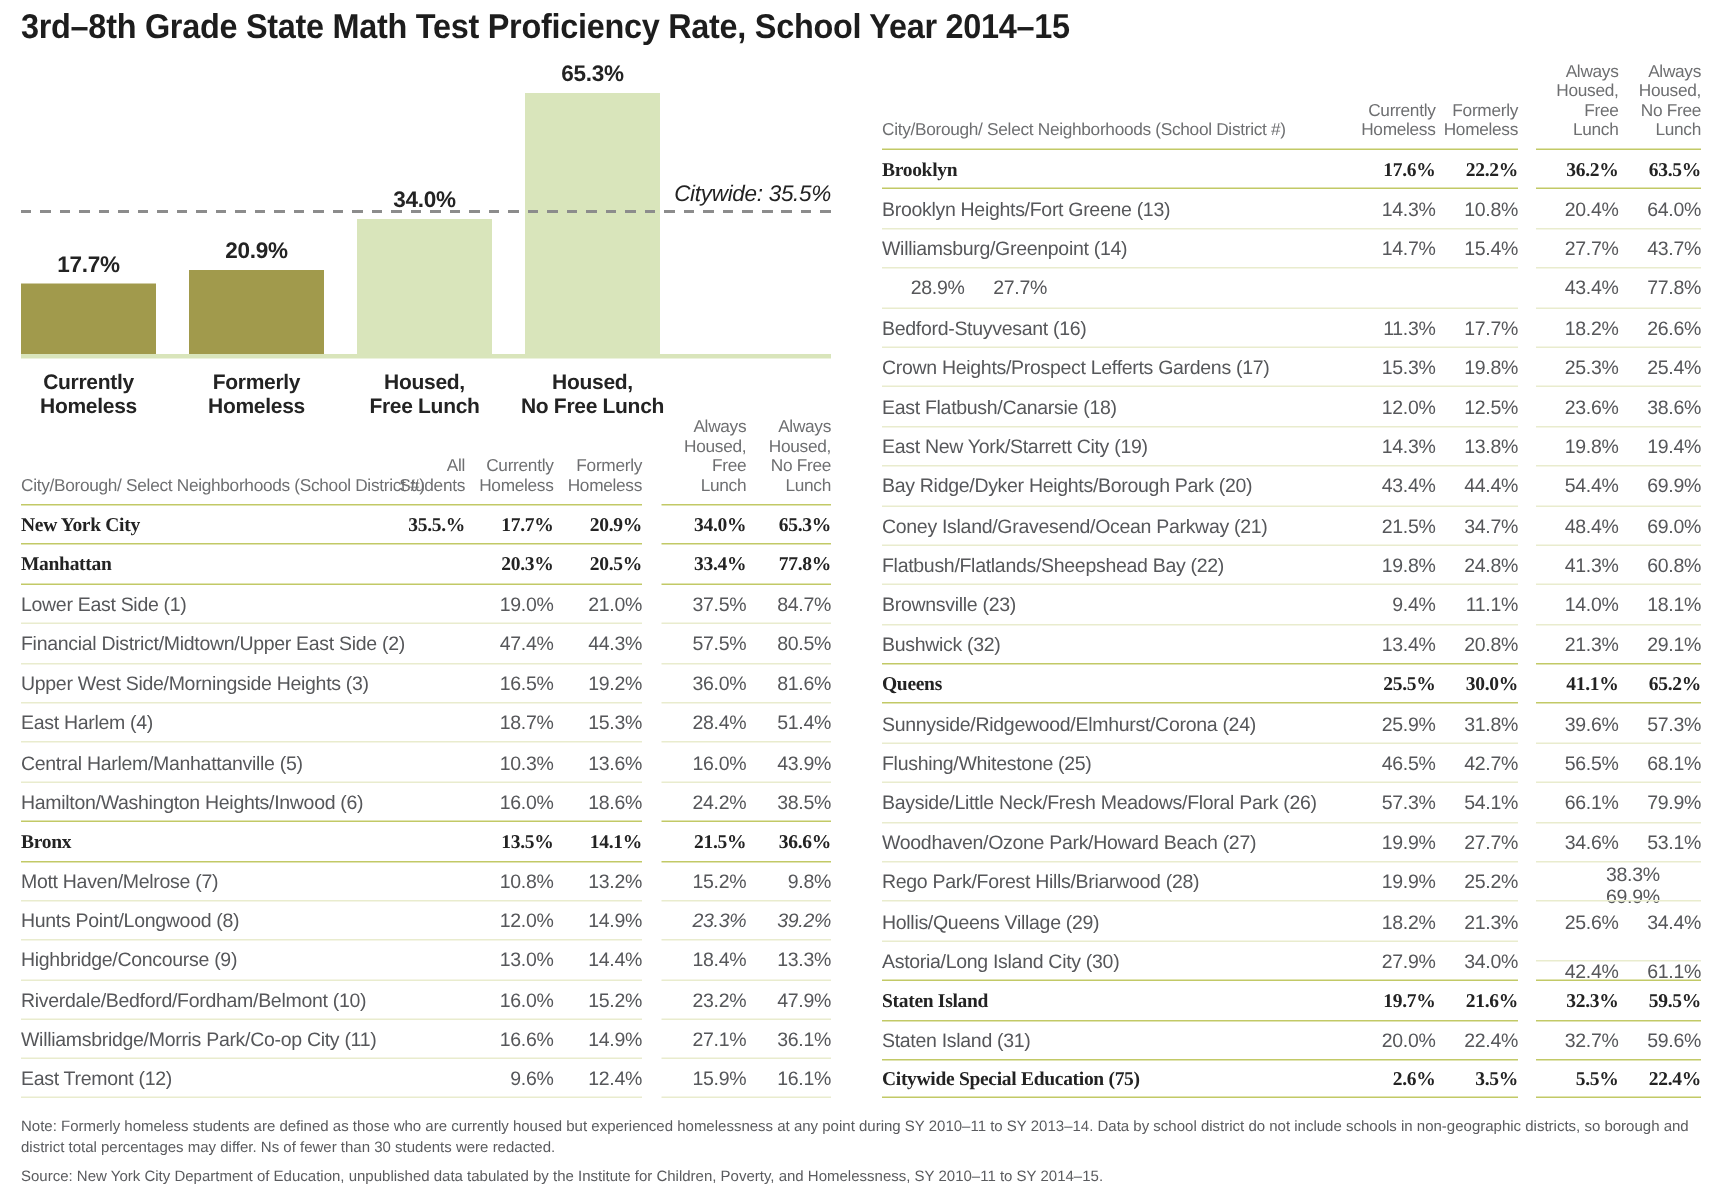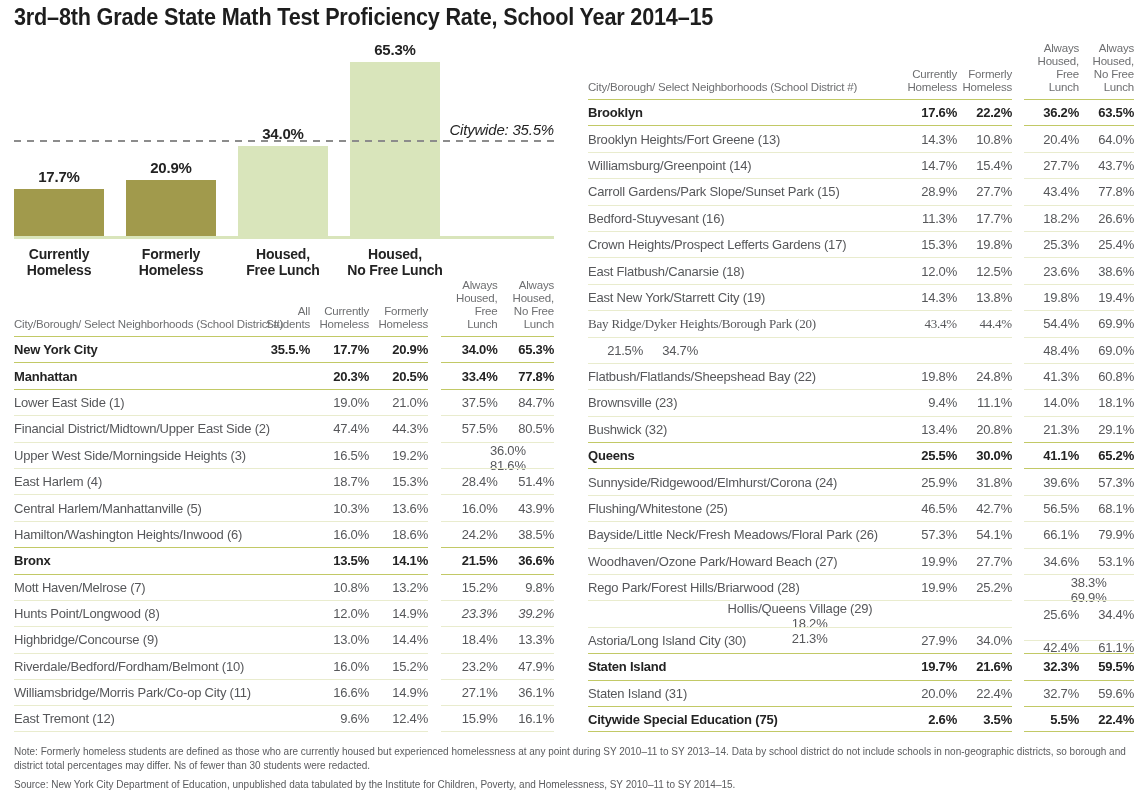--- a/index.html
+++ b/index.html
@@ -36,21 +36,21 @@
   .t-right .seg-right{width:110px;margin-left:12px;}
   .thead .seg-left,.thead .seg-right{align-items:flex-end;}
   .row{display:flex;height:26.4px;}
   .lbl{flex:1;min-width:0;white-space:nowrap;overflow:visible;}
   .col{flex-shrink:0;text-align:right;}
   .t-left .seg-left .col{width:59px;}
   .t-left .seg-left .col:nth-child(2){width:56px;}
   .t-left .seg-right .col{width:56.5px;}
   .t-right .seg-left .col{width:55px;}
   .t-right .seg-right .col{width:55px;}
-  .row.bold{font-weight:700;color:#232323;}
+  .row.bold{font-weight:700;color:#232323;font-family:Liberation Serif, serif;}
 
   
   .notes{position:absolute;left:14px;top:745px;width:1122px;font-size:10px;line-height:13.5px;color:#5a5b5e;}
   .notes p{margin:0 0 6px 0;}
 </style>
 </head>
 <body>
 
 <div class="page">
   <h1 class="page-title">3rd–8th Grade State Math Test Proficiency Rate, School Year 2014–15</h1>
@@ -149,21 +149,21 @@
           <div class="col">80.5%</div>
         </div>
       </div>
       <div class="row">
         <div class="seg-left" style="border-top: 1px solid rgb(233, 236, 206);">
           <div class="lbl">Upper West Side/Morningside Heights (3)</div>
           <div class="col"></div>
           <div class="col">16.5%</div>
           <div class="col">19.2%</div>
         </div>
-        <div class="seg-right" style="border-top: 1px solid rgb(233, 236, 206); flex-direction: column;">
+        <div class="seg-right" style="border-top: 1px solid rgb(233, 236, 206);">
           <div class="col">36.0%</div>
           <div class="col">81.6%</div>
         </div>
       </div>
       <div class="row">
         <div class="seg-left" style="border-top: 1px solid rgb(233, 236, 206);">
           <div class="lbl">East Harlem (4)</div>
           <div class="col"></div>
           <div class="col">18.7%</div>
           <div class="col">15.3%</div>
@@ -332,21 +332,20 @@
           <div class="col">14.7%</div>
           <div class="col">15.4%</div>
         </div>
         <div class="seg-right" style="border-top: 1px solid rgb(233, 236, 206);">
           <div class="col">27.7%</div>
           <div class="col">43.7%</div>
         </div>
       </div>
       <div class="row">
         <div class="seg-left" style="border-top: 1px solid rgb(233, 236, 206);">
-          <div class="lbl">Carroll Gardens/Park Slope/Sunset Park (15)</div>
           <div class="col">28.9%</div>
           <div class="col">27.7%</div>
         </div>
         <div class="seg-right" style="border-top: 1px solid rgb(233, 236, 206);">
           <div class="col">43.4%</div>
           <div class="col">77.8%</div>
         </div>
       </div>
       <div class="row">
         <div class="seg-left" style="border-top: 1px solid rgb(233, 236, 206);">
@@ -386,32 +385,33 @@
           <div class="lbl">East New York/Starrett City (19)</div>
           <div class="col">14.3%</div>
           <div class="col">13.8%</div>
         </div>
         <div class="seg-right" style="border-top: 1px solid rgb(233, 236, 206);">
           <div class="col">19.8%</div>
           <div class="col">19.4%</div>
         </div>
       </div>
       <div class="row">
-        <div class="seg-left" style="border-top: 1px solid rgb(233, 236, 206); font-family: Liberation Serif, serif;">
+        <div class="seg-left" style="border-top: 1px solid rgb(233, 236, 206);">
           <div class="lbl">Bay Ridge/Dyker Heights/Borough Park (20)</div>
           <div class="col">43.4%</div>
           <div class="col">44.4%</div>
         </div>
         <div class="seg-right" style="border-top: 1px solid rgb(233, 236, 206);">
           <div class="col">54.4%</div>
           <div class="col">69.9%</div>
         </div>
       </div>
       <div class="row">
         <div class="seg-left" style="border-top: 1px solid rgb(233, 236, 206);">
+          <div class="lbl">Coney Island/Gravesend/Ocean Parkway (21)</div>
           <div class="col">21.5%</div>
           <div class="col">34.7%</div>
         </div>
         <div class="seg-right" style="border-top: 1px solid rgb(233, 236, 206);">
           <div class="col">48.4%</div>
           <div class="col">69.0%</div>
         </div>
       </div>
       <div class="row">
         <div class="seg-left" style="border-top: 1px solid rgb(233, 236, 206);">
@@ -506,21 +506,21 @@
           <div class="lbl">Rego Park/Forest Hills/Briarwood (28)</div>
           <div class="col">19.9%</div>
           <div class="col">25.2%</div>
         </div>
         <div class="seg-right" style="border-top: 1px solid rgb(233, 236, 206); flex-direction: column;">
           <div class="col">38.3%</div>
           <div class="col">69.9%</div>
         </div>
       </div>
       <div class="row">
-        <div class="seg-left" style="border-top: 1px solid rgb(233, 236, 206); flex-direction: column;">
+        <div class="seg-left" style="border-top: 1px solid rgb(233, 236, 206);">
           <div class="lbl">Hollis/Queens Village (29)</div>
           <div class="col">18.2%</div>
           <div class="col">21.3%</div>
         </div>
         <div class="seg-right" style="border-top: 1px solid rgb(233, 236, 206);">
           <div class="col">25.6%</div>
           <div class="col">34.4%</div>
         </div>
       </div>
       <div class="row">

